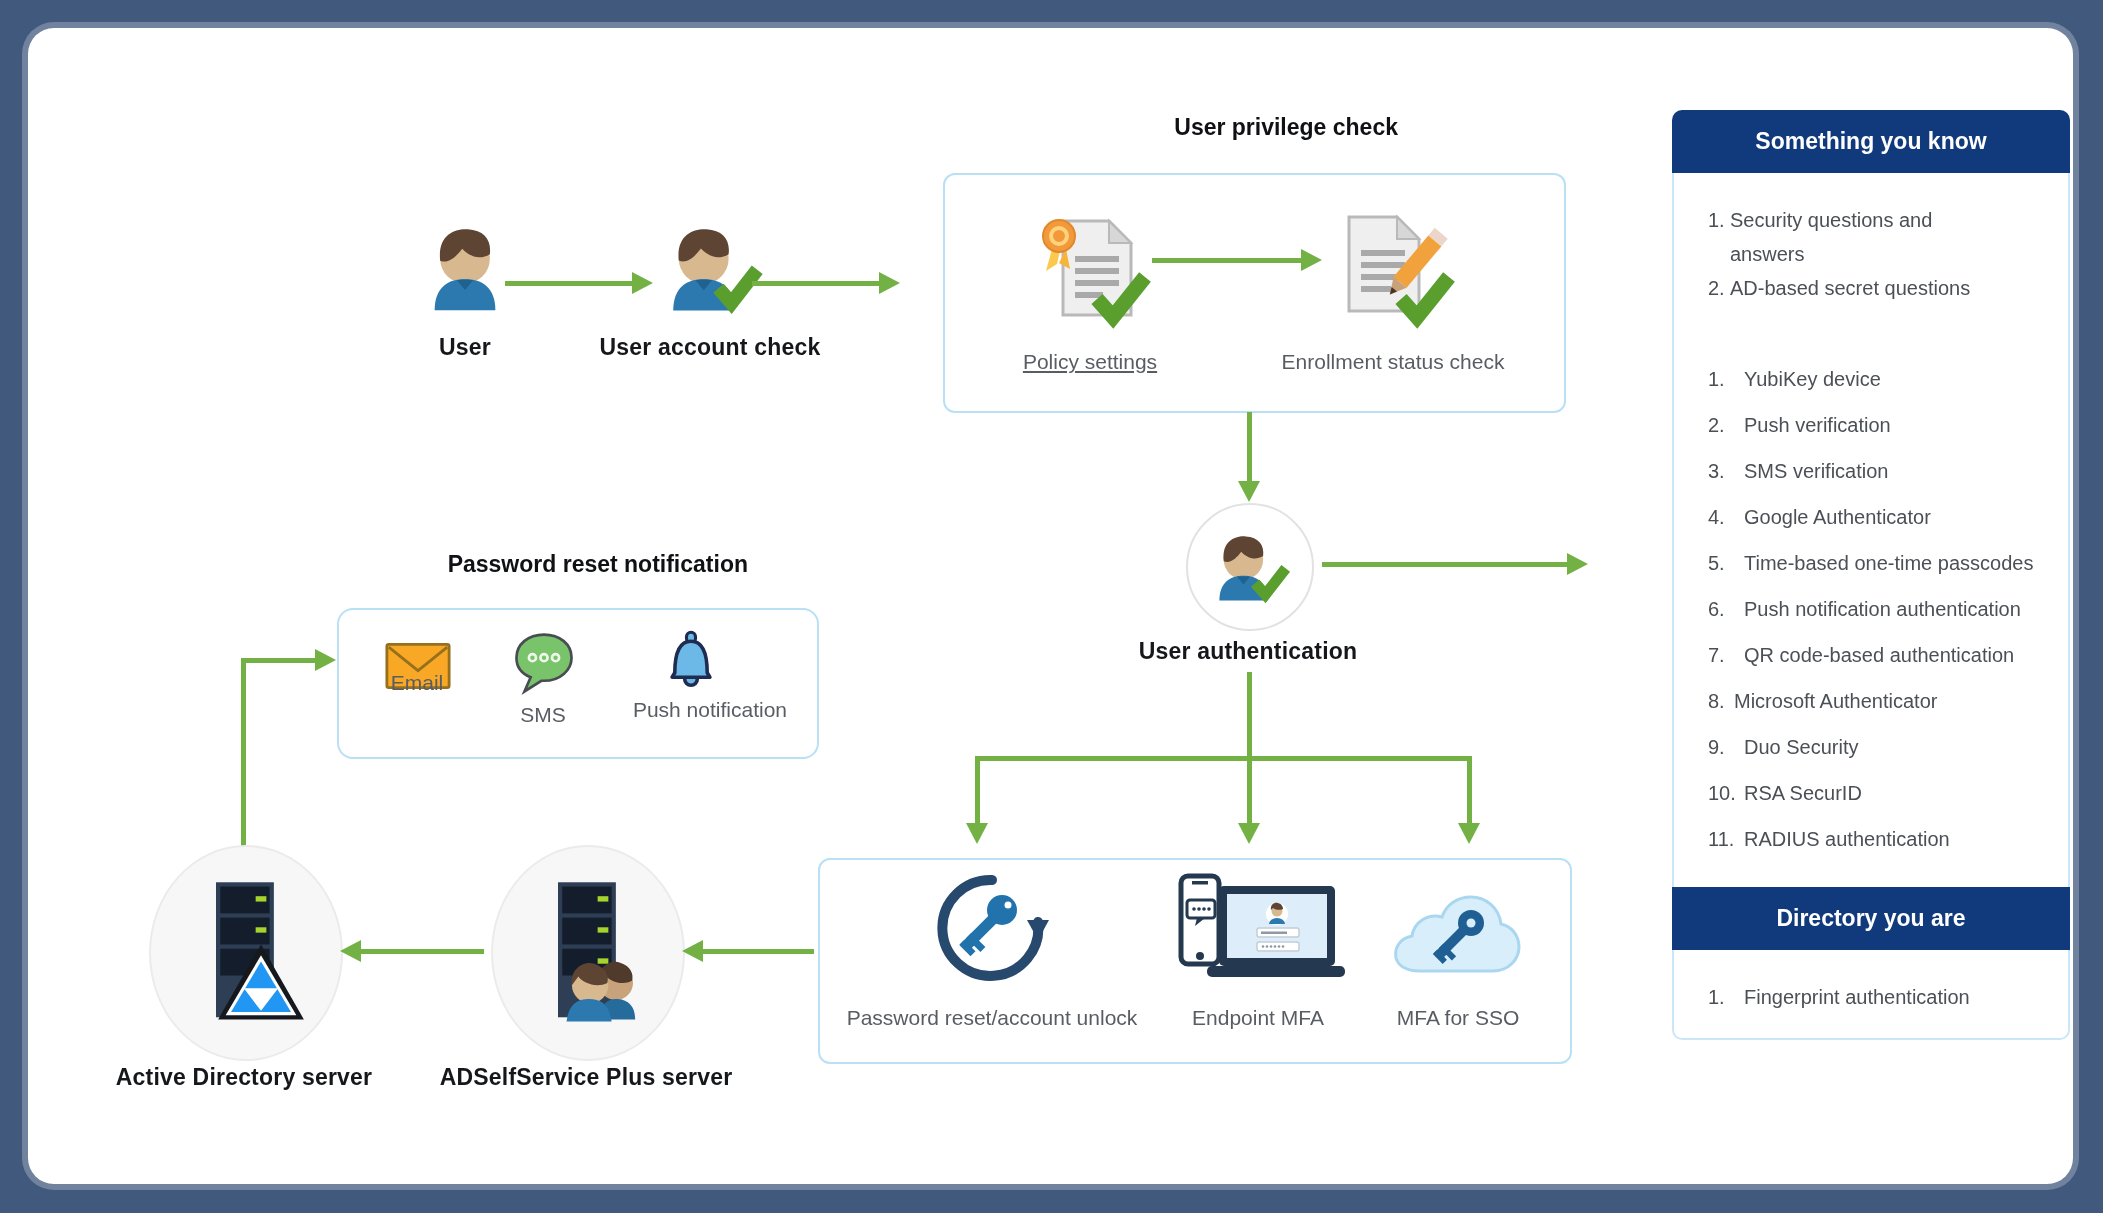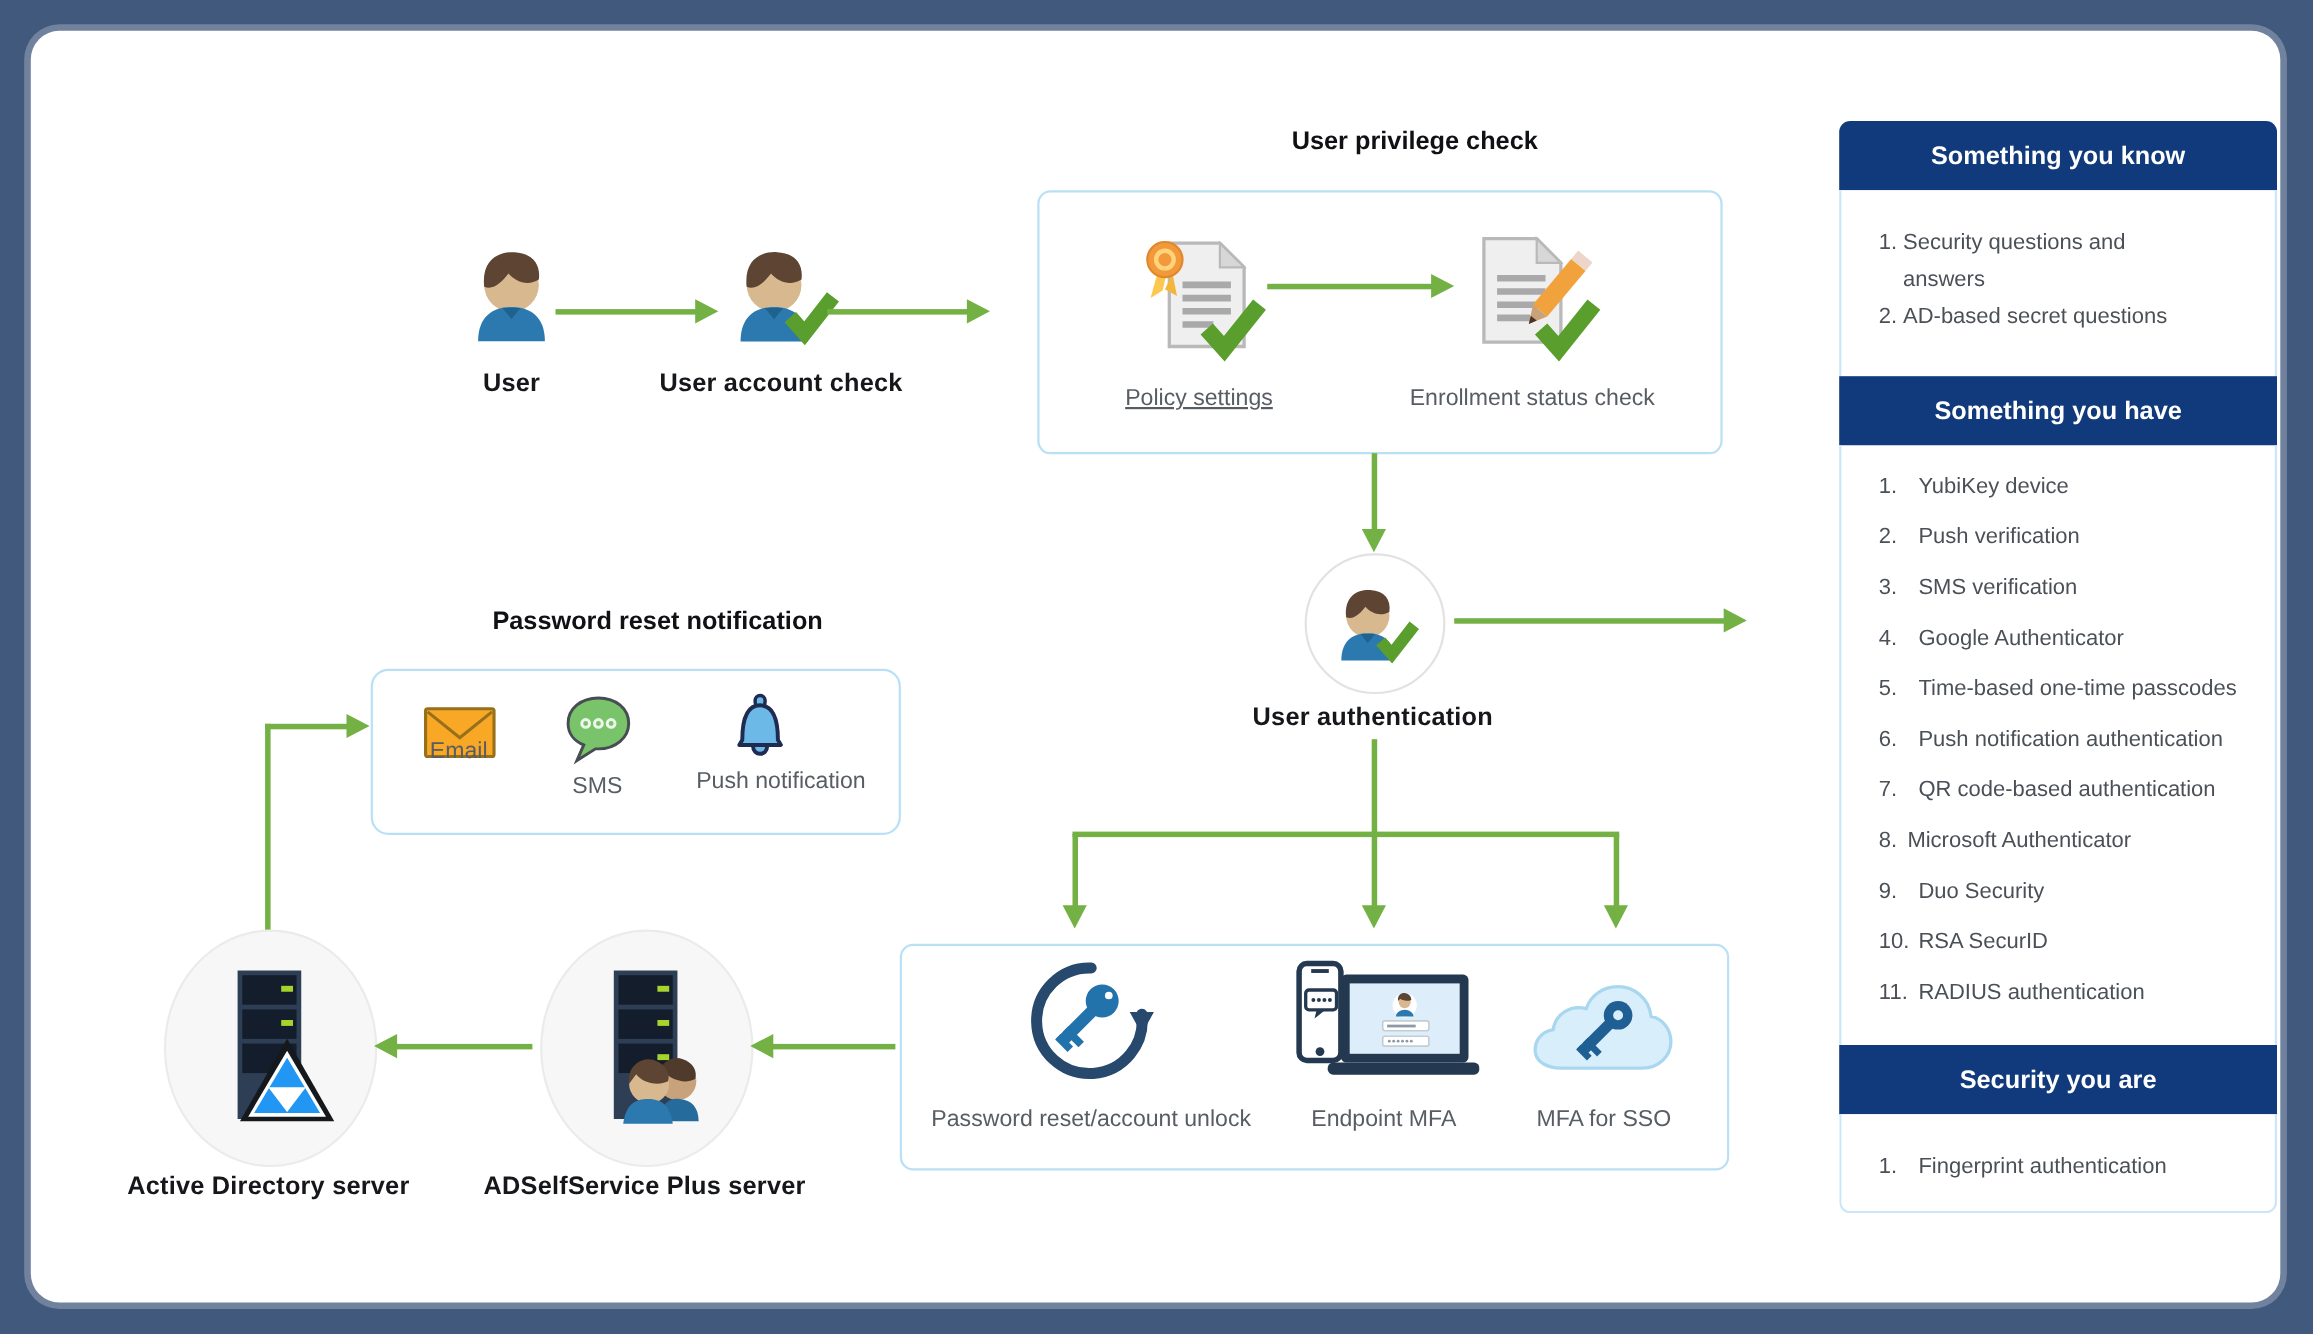--- a/index.html
+++ b/index.html
@@ -302,37 +302,36 @@
 <div class="panel">
   <div class="panel-header first">Something you know</div>
   <div class="panel-body body-know">
     <ul class="plist know">
 
     <li><span class="num">1.</span><span class="label">Security questions and
 answers</span></li>
         <li><span class="num">2.</span><span class="label">AD-based secret questions</span></li>
       </ul>
   </div>
-  <div class="panel-header">Something you have</div>
   <div class="panel-body body-have">
     <ul class="plist">
 
     <li><span class="num">1.</span><span class="label">YubiKey device</span></li>
         <li><span class="num">2.</span><span class="label">Push verification</span></li>
         <li><span class="num">3.</span><span class="label">SMS verification</span></li>
         <li><span class="num">4.</span><span class="label">Google Authenticator</span></li>
         <li><span class="num">5.</span><span class="label">Time-based one-time passcodes</span></li>
         <li><span class="num">6.</span><span class="label">Push notification authentication</span></li>
         <li><span class="num">7.</span><span class="label">QR code-based authentication</span></li>
         <li class="compact"><span class="num">8.</span><span class="label">Microsoft Authenticator</span></li>
         <li><span class="num">9.</span><span class="label">Duo Security</span></li>
         <li><span class="num">10.</span><span class="label">RSA SecurID</span></li>
         <li><span class="num">11.</span><span class="label">RADIUS authentication</span></li>
       </ul>
   </div>
-  <div class="panel-header">Security you are</div>
+  <div class="panel-header">Directory you are</div>
   <div class="panel-body body-are">
     <ul class="plist">
 
     <li><span class="num">1.</span><span class="label">Fingerprint authentication</span></li>
       </ul>
   </div>
 </div>
 
 </body></html>

